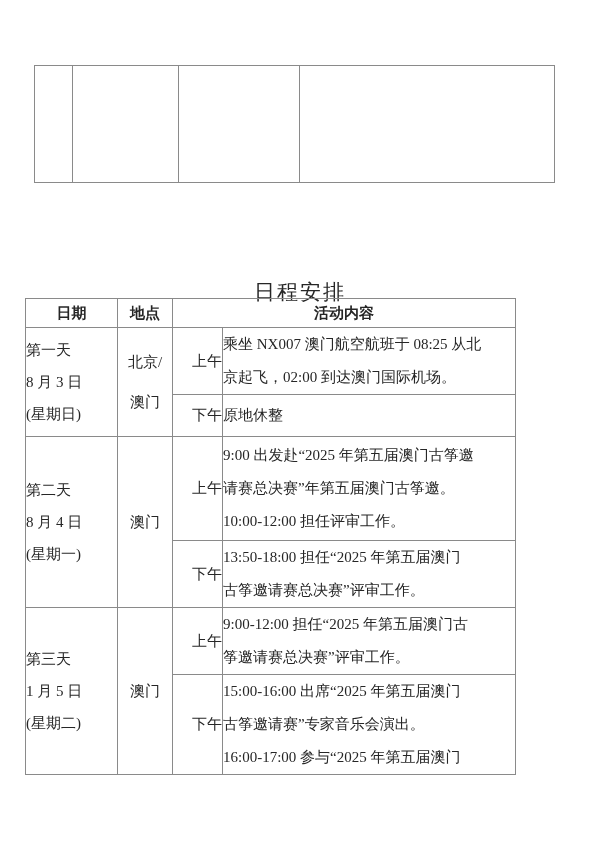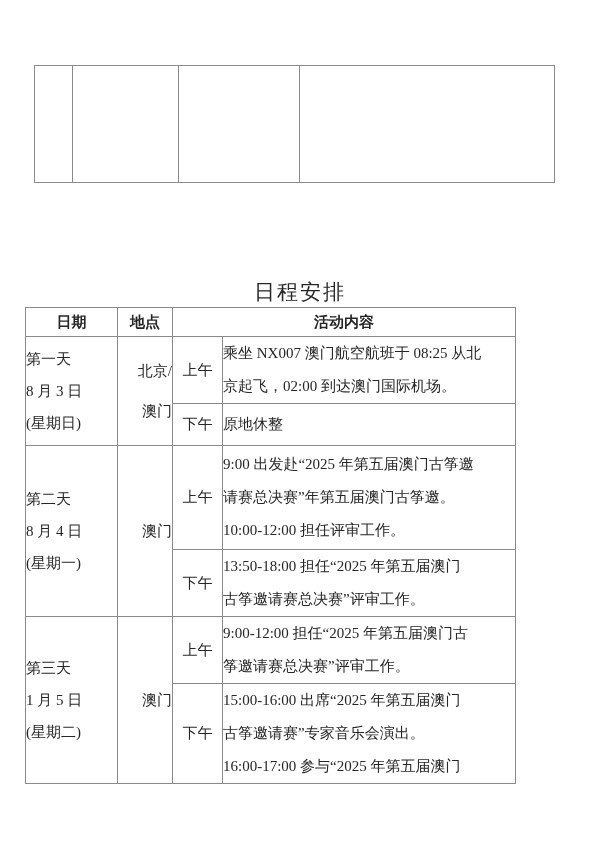--- a/index.html
+++ b/index.html
@@ -37,47 +37,47 @@
     font-size: 21px;
     font-weight: normal;
     letter-spacing: 2px;
     margin-top: 23px;
   }
 
   
   .schedule {
     position: absolute;
     left: 25px;
-    top: 307px;
+    top: 298px;
     border-collapse: collapse;
     table-layout: fixed;
   }
   .schedule th, .schedule td {
     border: 1.5px solid #8a8a8a;
     padding: 0;
     font-size: 15px;
     font-weight: normal;
     overflow: hidden;
   }
   .schedule th {
     font-weight: bold;
     text-align: center;
     vertical-align: middle;
   }
   .date-cell {
     vertical-align: middle;
     line-height: 32px;
   }
   .loc-cell {
-    text-align: right;
+    text-align: center;
     vertical-align: middle;
     line-height: 40px;
   }
   .period-cell {
-    text-align: center;
+    text-align: right;
     vertical-align: middle;
   }
   .content-cell {
     vertical-align: middle;
     line-height: 33px;
     padding: 0 3px 0 7px;
     text-align: left;
     margin-top: 8px;
   }
   .content-cell div, .date-cell div, .loc-cell div { white-space: nowrap; }

